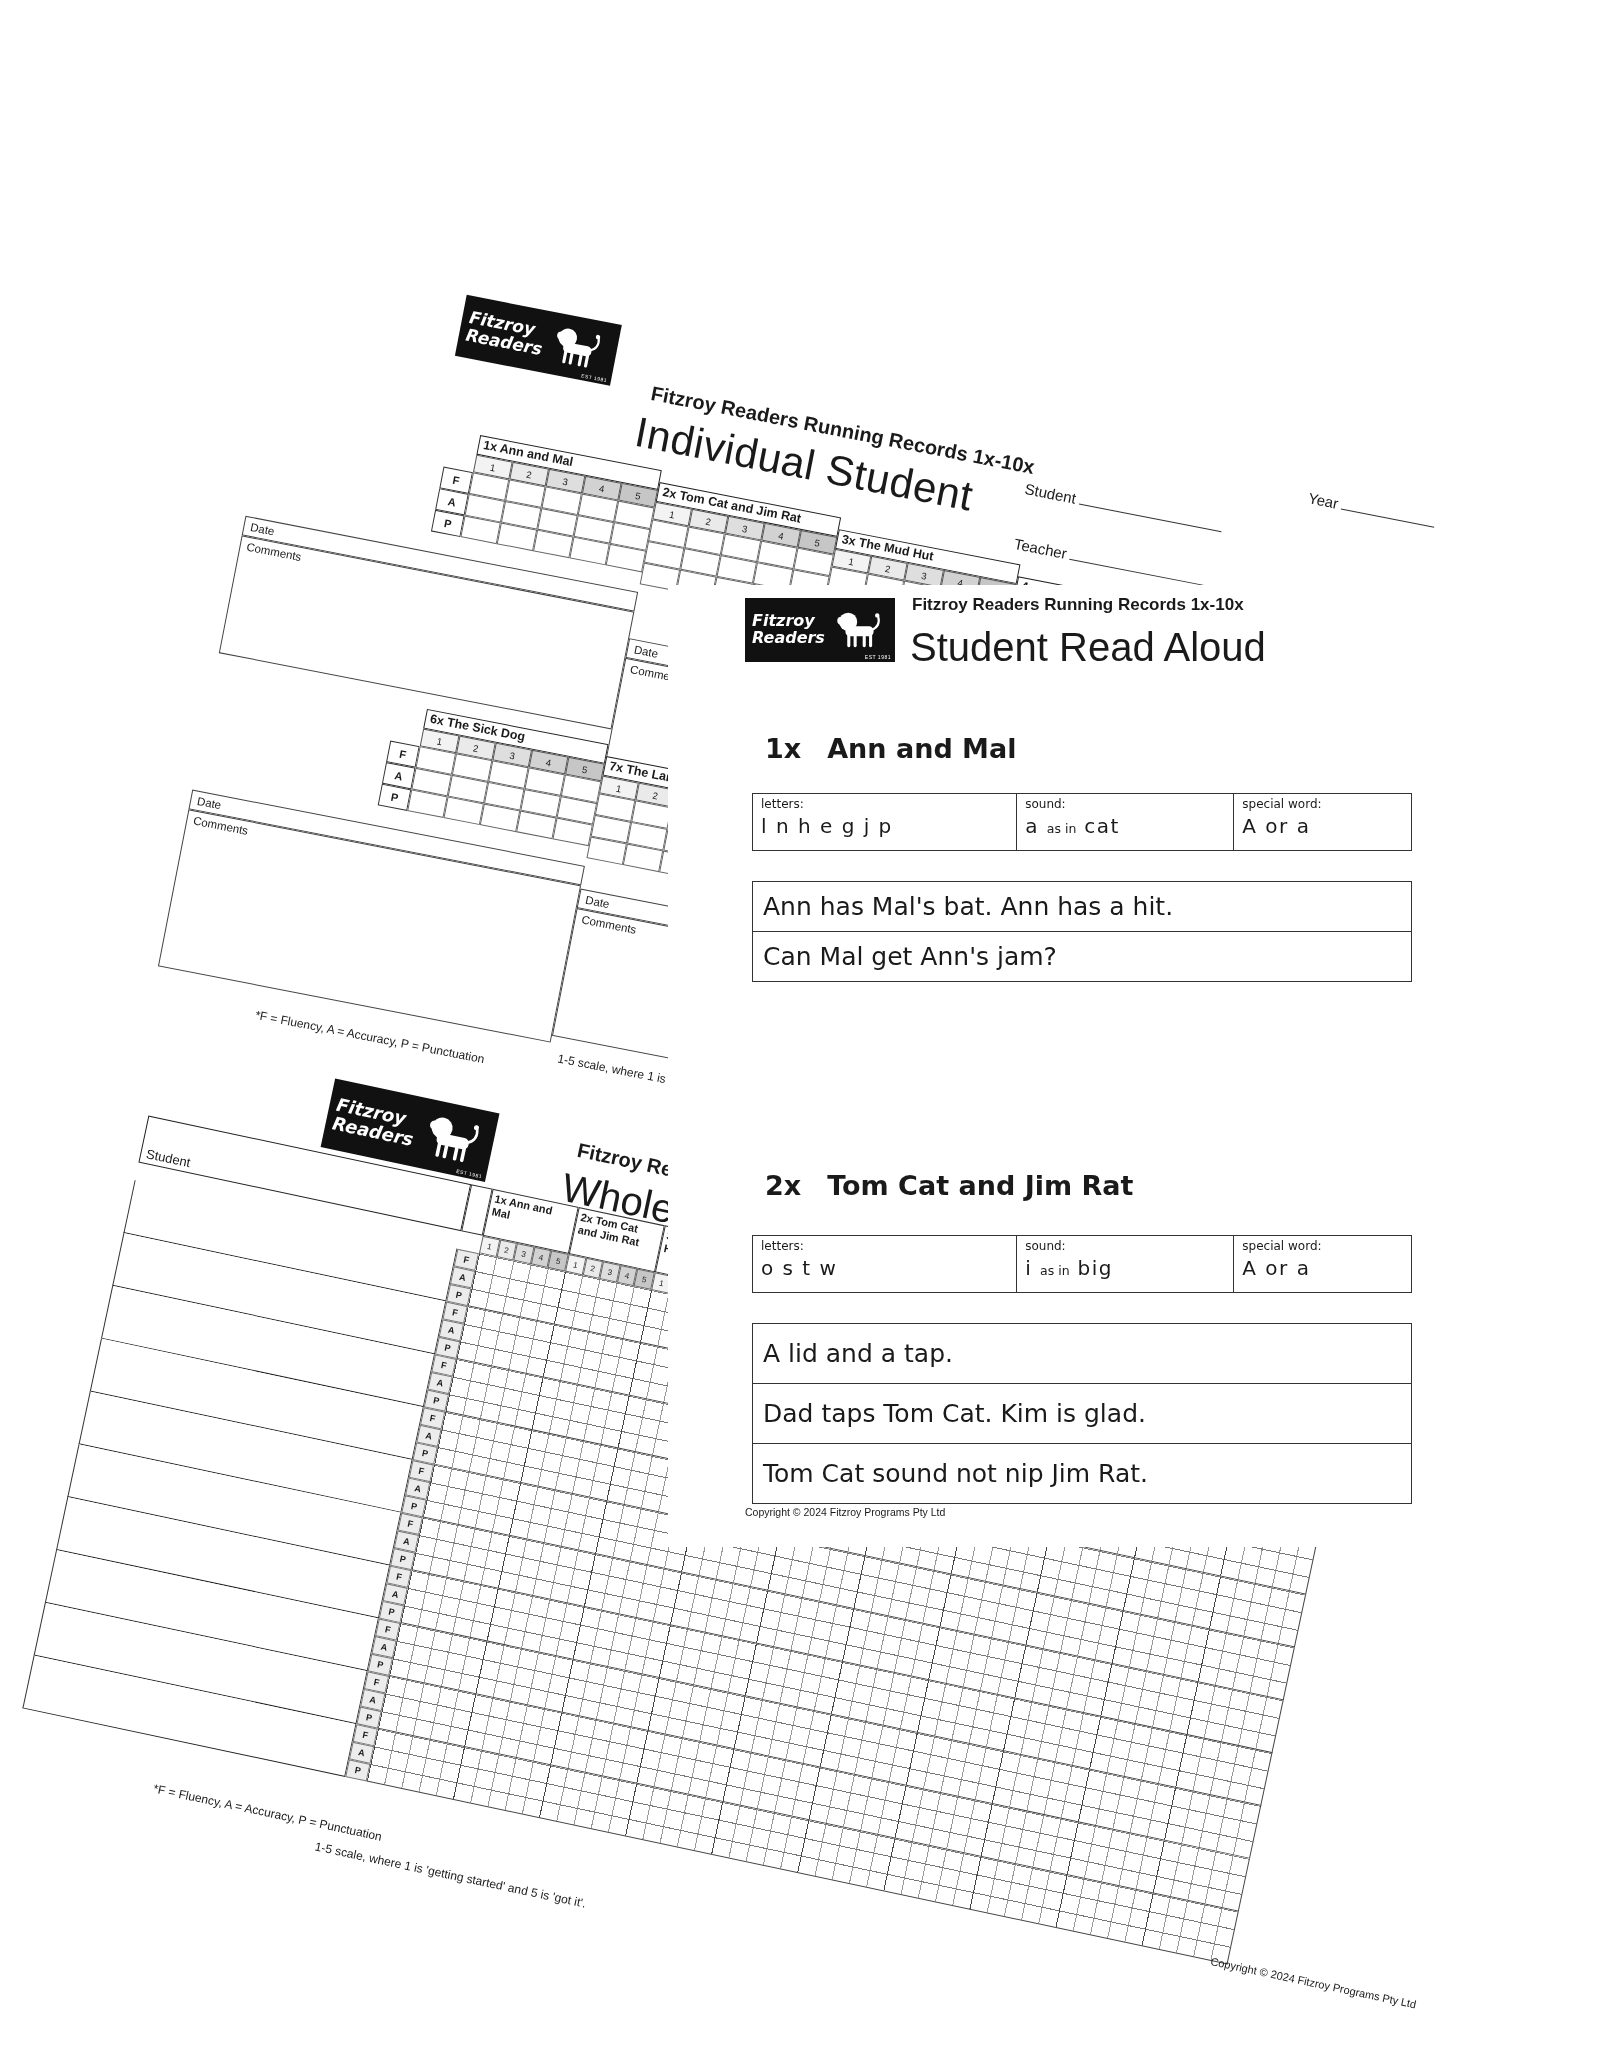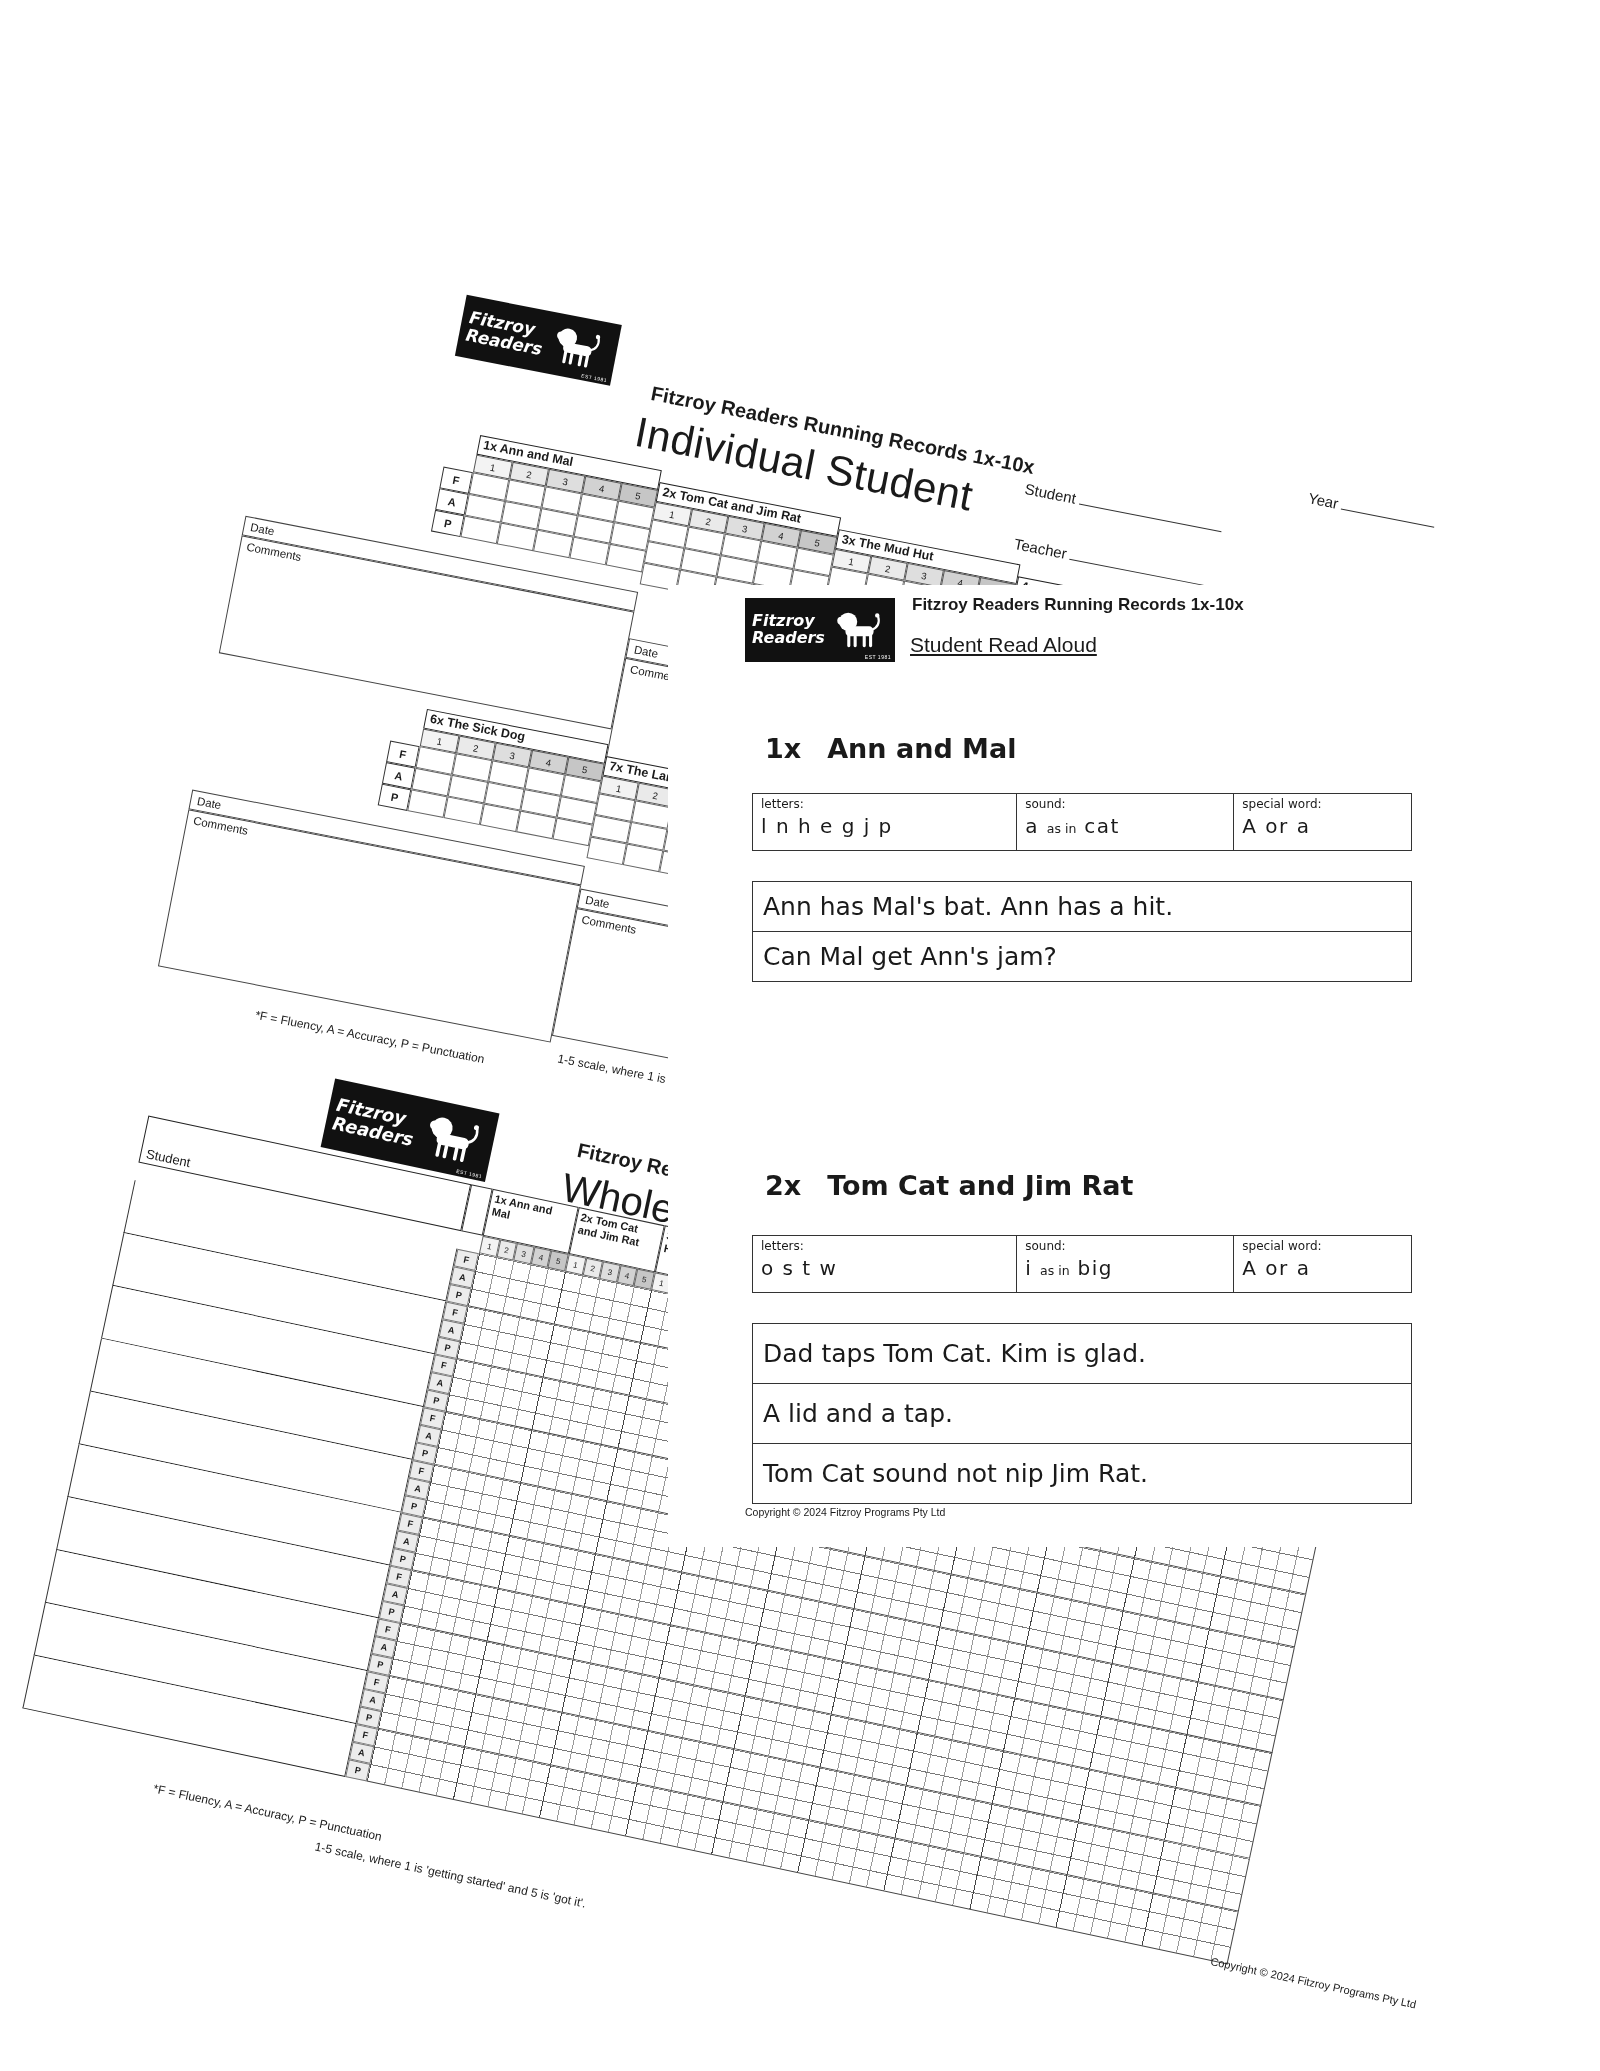--- a/index.html
+++ b/index.html
@@ -37,21 +37,21 @@
   .s1-cell{position:absolute;width:37px;height:22px;border:1px solid #666;box-sizing:border-box;background:#fff;}
   .s1-date{position:absolute;width:400px;height:20px;border:1px solid #444;box-sizing:border-box;background:#fff;
           font-size:11.5px;padding:3px 0 0 6px;}
   .s1-comments{position:absolute;width:400px;border:1px solid #444;box-sizing:border-box;background:#fff;
           font-size:11.5px;padding:3px 0 0 6px;}
   .s1-fn1{position:absolute;left:250px;top:805px;font-size:12px;white-space:nowrap;}
   .s1-fn2{position:absolute;left:555px;top:790px;font-size:12px;white-space:nowrap;}
 
   
   .s2-hdr1{position:absolute;left:244px;top:10px;font-size:17px;font-weight:bold;white-space:nowrap;}
-  .s2-hdr2{position:absolute;left:242px;top:48px;font-size:21px;white-space:nowrap;text-decoration:underline;}
+  .s2-hdr2{position:absolute;left:242px;top:40px;font-size:40px;white-space:nowrap;}
   .ra-section{position:absolute;left:84px;width:660px;}
   .sec1{top:148px;} .sec2{top:585px;}
   .ra-head{margin-left:13px;font-family:"DejaVu Sans",sans-serif;font-weight:bold;font-size:27px;white-space:nowrap;}
   .ra-num{margin-right:26px;}
   .ra-info{position:absolute;left:0;width:660px;height:58px;border:1.5px solid #333;box-sizing:border-box;display:flex;background:#fff;}
   .sec1 .ra-info{top:60px;} .sec2 .ra-info{top:65px;}
   .ra-cell{border-left:1px solid #333;padding:3px 8px;box-sizing:border-box;font-family:"DejaVu Sans",sans-serif;}
   .ra-cell:first-child{border-left:none;}
   .w1{width:40%;} .w2{width:33%;} .w3{width:27%;}
   .ra-label{font-size:12px;}
@@ -482,21 +482,21 @@
             <span class="asin">as in</span>
             <span>big</span>
           </div>
         </div>
         <div class="ra-cell w3">
           <div class="ra-label">special word:</div>
           <div class="ra-val">A or a</div>
         </div>
       </div>
       <div class="ra-sent">
+        <div class="ra-row">A lid and a tap.</div>
         <div class="ra-row">Dad taps Tom Cat. Kim is glad.</div>
-        <div class="ra-row">A lid and a tap.</div>
         <div class="ra-row">Tom Cat sound not nip Jim Rat.</div>
       </div>
     </div>
 
     <div class="s2-copy">Copyright © 2024 Fitzroy Programs Pty Ltd</div>
   </section>
 </div>
 
 </body></html>

